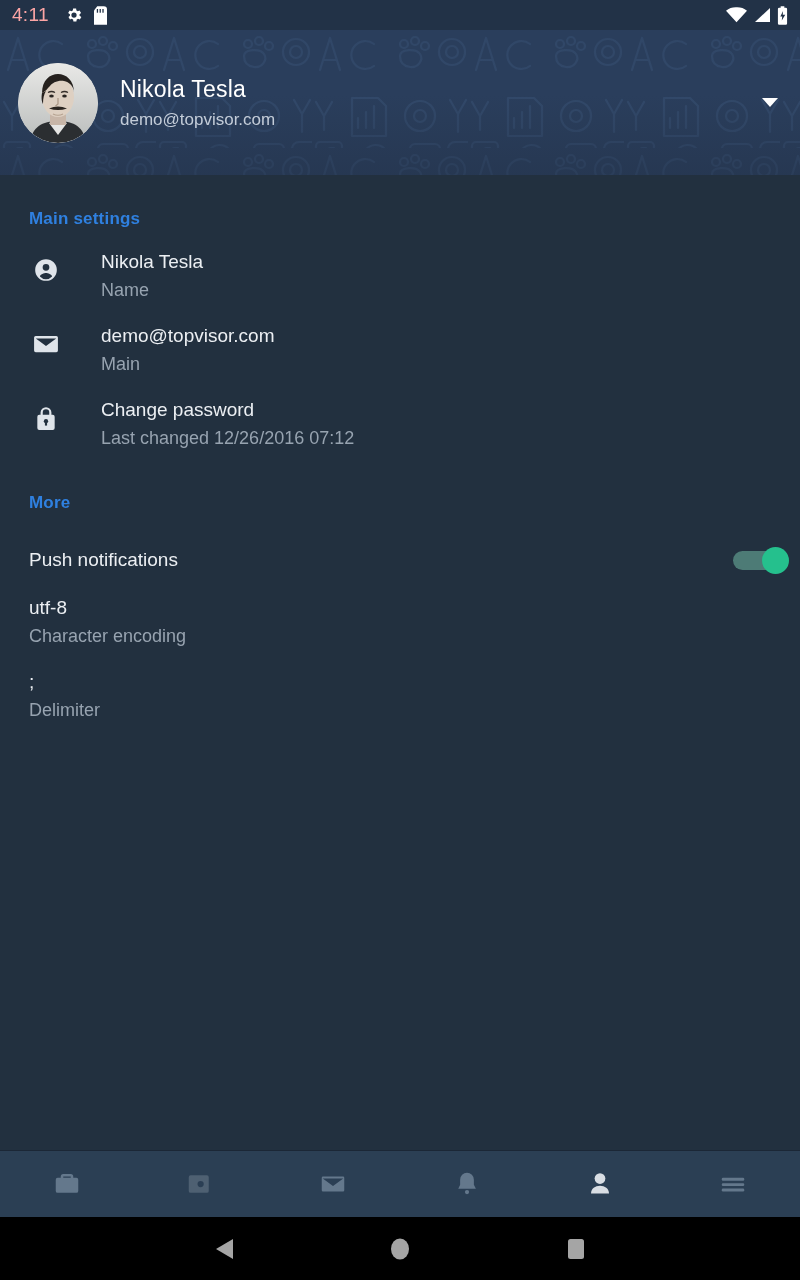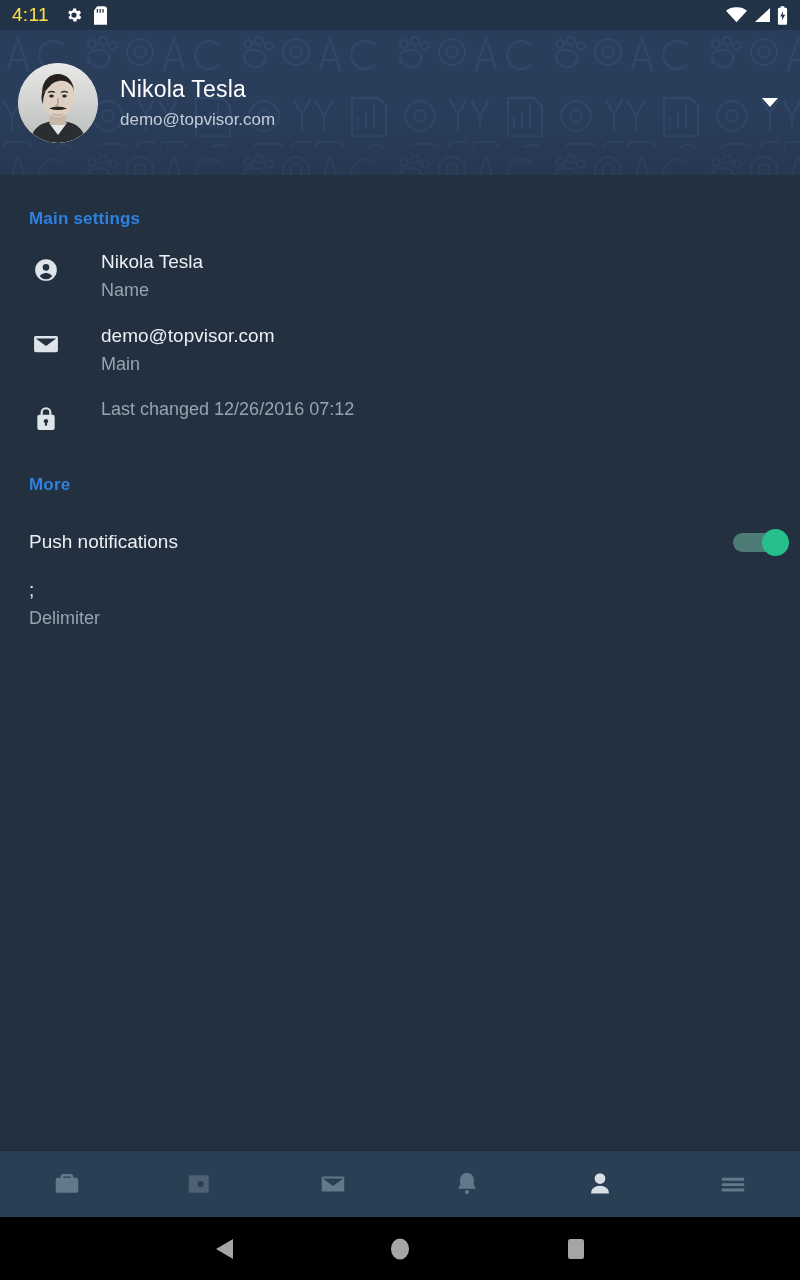--- a/index.html
+++ b/index.html
@@ -10,21 +10,21 @@
     overflow:hidden;
   }
   .phone { position:relative; width:800px; height:1280px; background:#22303f; }
 
   
   .statusbar {
     position:absolute; top:0; left:0; width:800px; height:30px;
     background:#223247; display:flex; align-items:center;
     padding:0 12px; z-index:40;
   }
-  .sb-time { color:#fde047; font-size:19px; font-weight:400; letter-spacing:.3px; }
+  .sb-time { color:#fca5a5; font-size:19px; font-weight:400; letter-spacing:.3px; }
   .sb-left-icons { display:flex; align-items:center; gap:11px; margin-left:16px; }
   .sb-right { margin-left:auto; display:flex; align-items:center; gap:6px; }
   .sb-ico svg { display:block; }
 
   
   .header {
     position:absolute; top:30px; left:0; width:800px; height:145px;
     background:#2a3e5c; overflow:hidden;
   }
   .hdr-pattern {
@@ -273,34 +273,41 @@
 
     <div class="row">
       <div class="row-icon">
         <svg width="24" height="26" viewBox="0 0 22 24" fill="#dfe4ea">
           <path d="M6 9V7a5 5 0 0110 0v2h1.2A1.8 1.8 0 0119 10.8v10.4A1.8 1.8 0 0117.2 23H4.8A1.8 1.8 0 013 21.2V10.8A1.8 1.8 0 014.8 9zm2 0h6V7a3 3 0 00-6 0z"></path>
           <circle cx="11" cy="15" r="2" fill="#22303f"></circle>
           <rect x="10" y="15" width="2" height="4" fill="#22303f"></rect>
         </svg>
       </div>
       <div class="row-text">
+        <div class="row-title">Change password</div>
         <div class="row-sub">Last changed 12/26/2016 07:12</div>
       </div>
     </div>
 
     <div class="section-head">More</div>
 
     <div class="toggle-row">
       <div class="toggle-label">Push notifications</div>
       <div class="switch">
         <div class="track"></div>
         <div class="thumb"></div>
       </div>
     </div>
 
+    <div class="row noicon">
+      <div class="row-text">
+        <div class="row-title">utf-8</div>
+        <div class="row-sub">Character encoding</div>
+      </div>
+    </div>
 
     <div class="row noicon">
       <div class="row-text">
         <div class="row-title">;</div>
         <div class="row-sub">Delimiter</div>
       </div>
     </div>
 
   </div>
 

